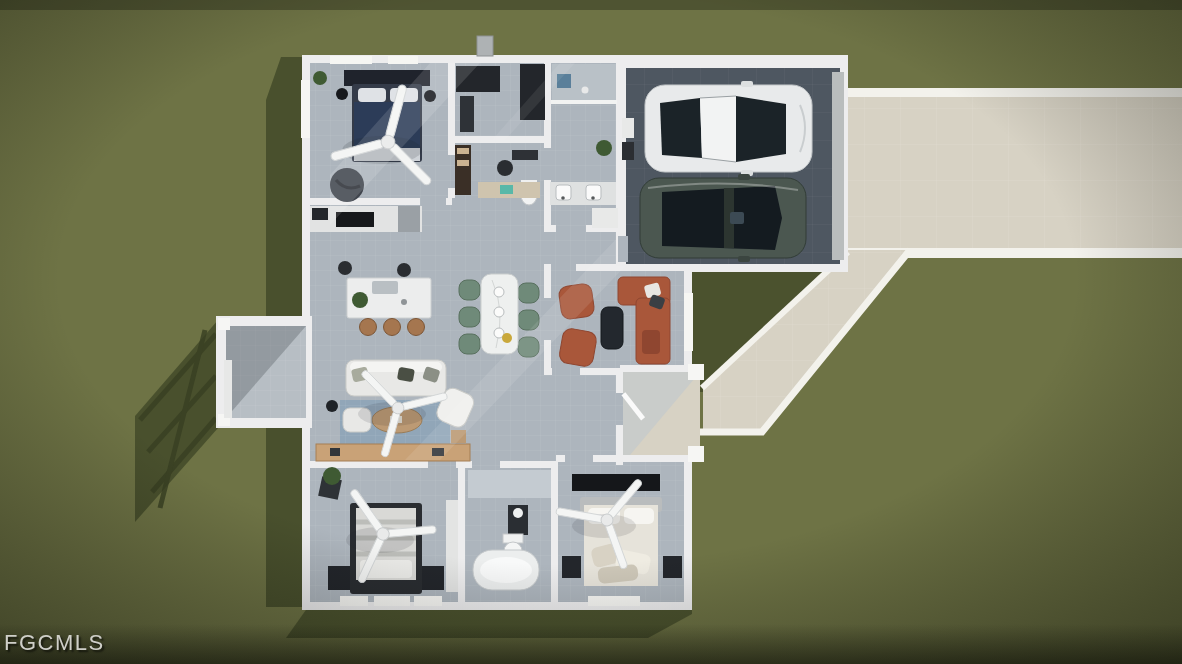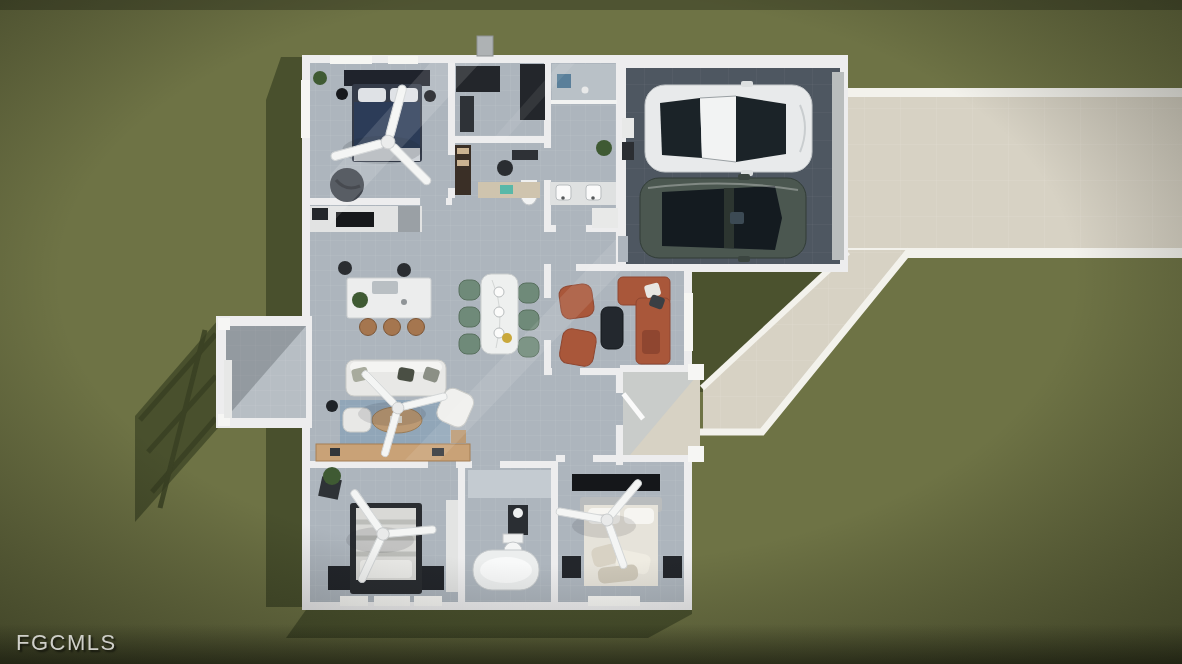--- a/index.html
+++ b/index.html
@@ -1,19 +1,19 @@
 <!DOCTYPE html>
 <html style="--grass: #6e7345; --grassShadow: #454c2a; --grassShadowDark: #383f22; --floor: #adb5bd; --floorLight: #c4cbd1; --wall: #ededee; --garageFloor: #4e5761; --driveway: #d7d2c4; --curb: #f3f2ec; --carWhite: #e8eaeb; --carDark: #4b5750; --glass: #1b2328; --bedNavy: #2c3c58; --darkFurniture: #23262b; --rust: #a9573a; --rustDark: #8f4630; --chairGreen: #6f8a79; --wood: #bc9a74; --stool: #a5764f; --rug: #91a6b8; --sofaWhite: #e8e8e6; --plant: #3f5a33; --teal: #58b8a8; --blueMat: #5a7f9a; --watermark: #cfcfc9;"><head>
 <meta charset="utf-8">
 <style>
   html,body{margin:0;padding:0;background:#000;}
   .stage{position:relative;width:1182px;height:664px;overflow:hidden;background:var(--grass,#6e7345);
          font-family:"Liberation Sans", sans-serif;}
   .stage svg{position:absolute;left:0;top:0;display:block;}
-  .watermark{position:absolute;left:16px;top:630px;font-size:22px;letter-spacing:1.5px;
+  .watermark{position:absolute;left:4px;top:630px;font-size:22px;letter-spacing:1.5px;
              color:var(--watermark,#c9c9c3);text-shadow:2px 2px 2px rgba(0,0,0,.6);
              font-family:"Liberation Sans", sans-serif;}
 </style>
 </head>
 <body>
 
 <div class="stage">
 <svg width="1182" height="664" viewBox="0 0 1182 664">
   <defs>
     <pattern id="tile" width="15" height="15" patternUnits="userSpaceOnUse">

